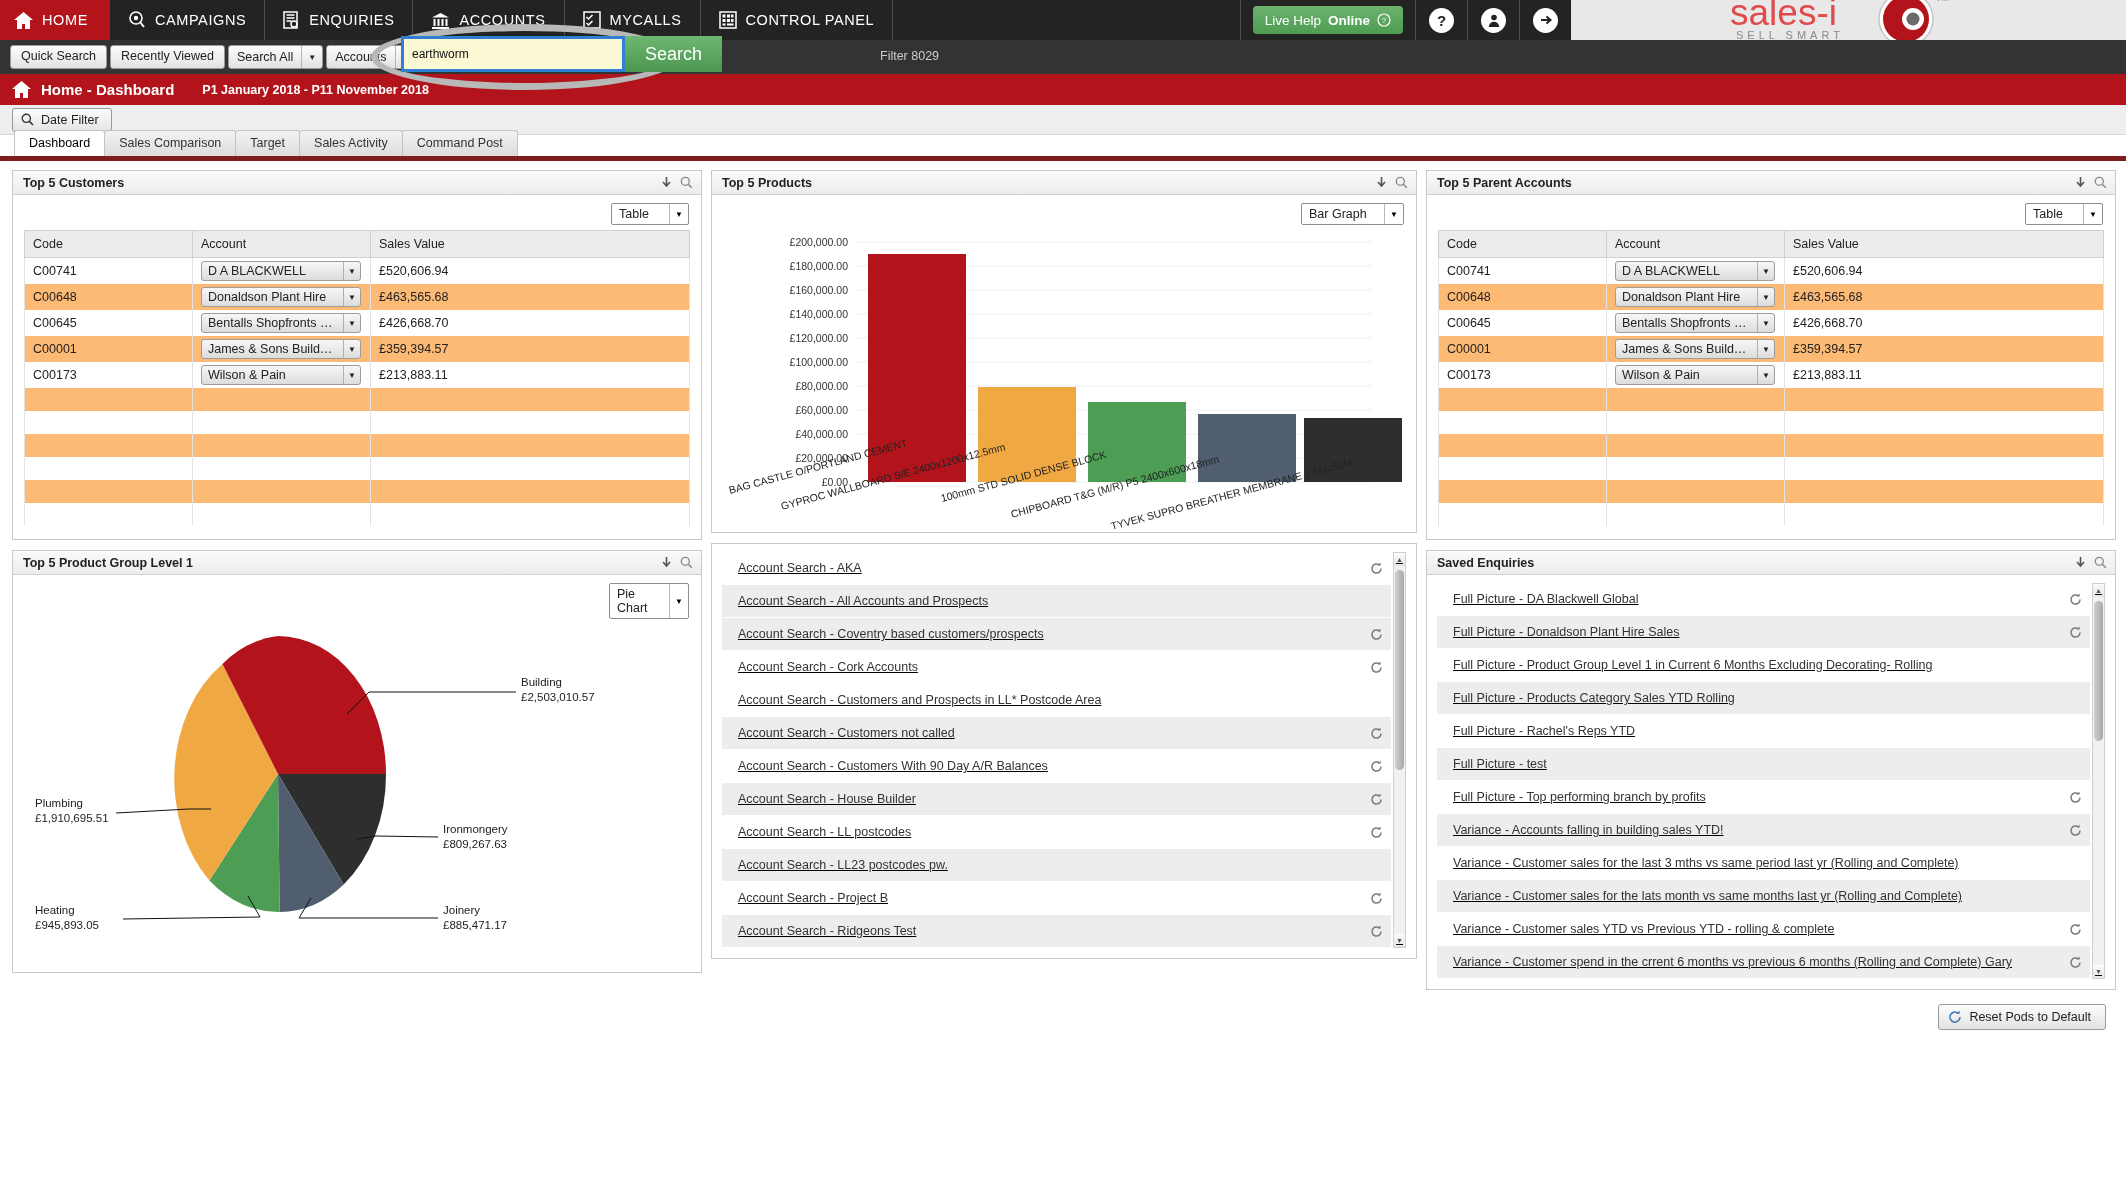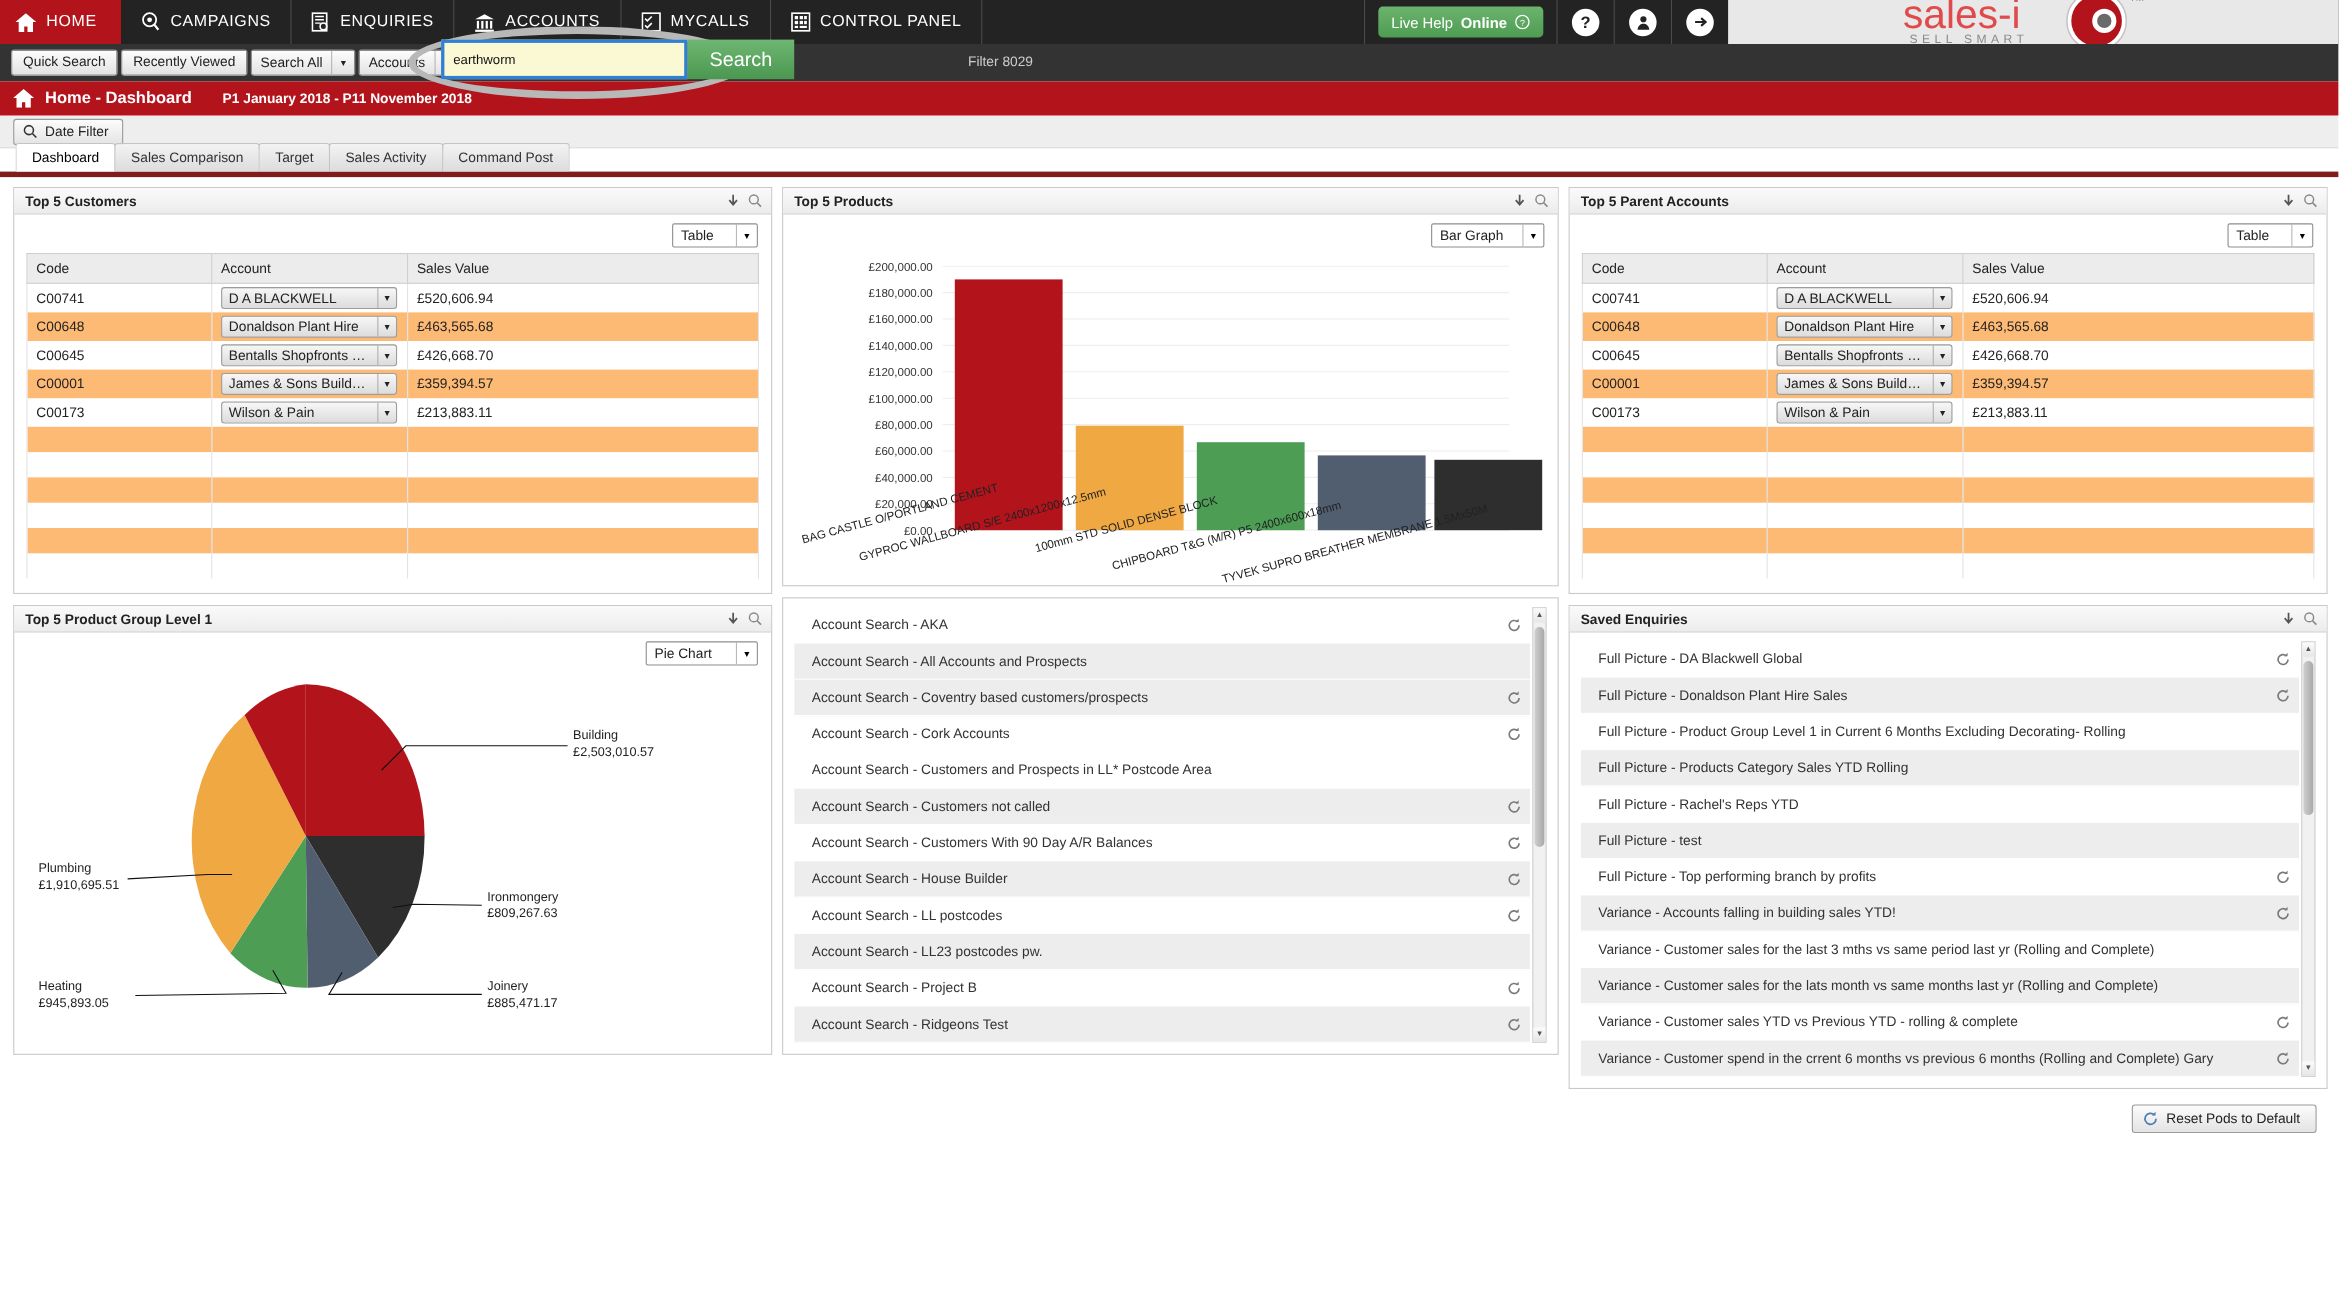--- a/index.html
+++ b/index.html
@@ -202,21 +202,21 @@
     display:flex; align-items:center; justify-content:center; font-size: 8px;
   }
   .col-code { width: 168px; }
   .col-acct { width: 178px; }
 
   
   .chart-area { height: 302px; position: relative; padding: 0; }
   .pie-area  { height: 348px; position: relative; }
 
   
-  .savedlist-wrap { padding: 8px 10px 10px 10px; display: flex; }
+  .savedlist-wrap { padding: 8px 10px 10px 10px; display: flex; text-decoration: underline; }
   .savedlist {
     flex: 1; overflow: hidden; position: relative;
   }
   .saved-item {
     display: flex; align-items: center;
     height: 33px; padding: 0 8px 0 16px;
     font-size: 12.5px; color: #333;
     border-bottom: 1px solid #ffffff;
   }
   .saved-item.alt { background: #ededed; }
@@ -560,21 +560,21 @@
           <span>
             <svg width="13" height="13" viewBox="0 0 13 13">
                 <circle cx="5.3" cy="5.3" r="4" fill="none" stroke="#888" stroke-width="1.3"></circle>
                 <path d="M8.3 8.3l3.5 3.5" stroke="#888" stroke-width="1.5"></path>
               </svg>
           </span>
         </span>
       </div>
       <div class="pod-body">
         <div class="viewsel-wrap">
-          <div class="viewsel" style="width:102px">
+          <div class="viewsel" style="width:80px">
             <span class="v-lbl">Pie Chart</span>
             <span class="v-arw">▼</span>
           </div>
         </div>
         <div class="pie-area">
           <svg width="688" height="310" viewBox="0 0 688 310">
 
             <g>
 
               <path d="M265 150 L265 12 A108 138 0 0 1 373 150 Z" fill="#b3141c"></path>

